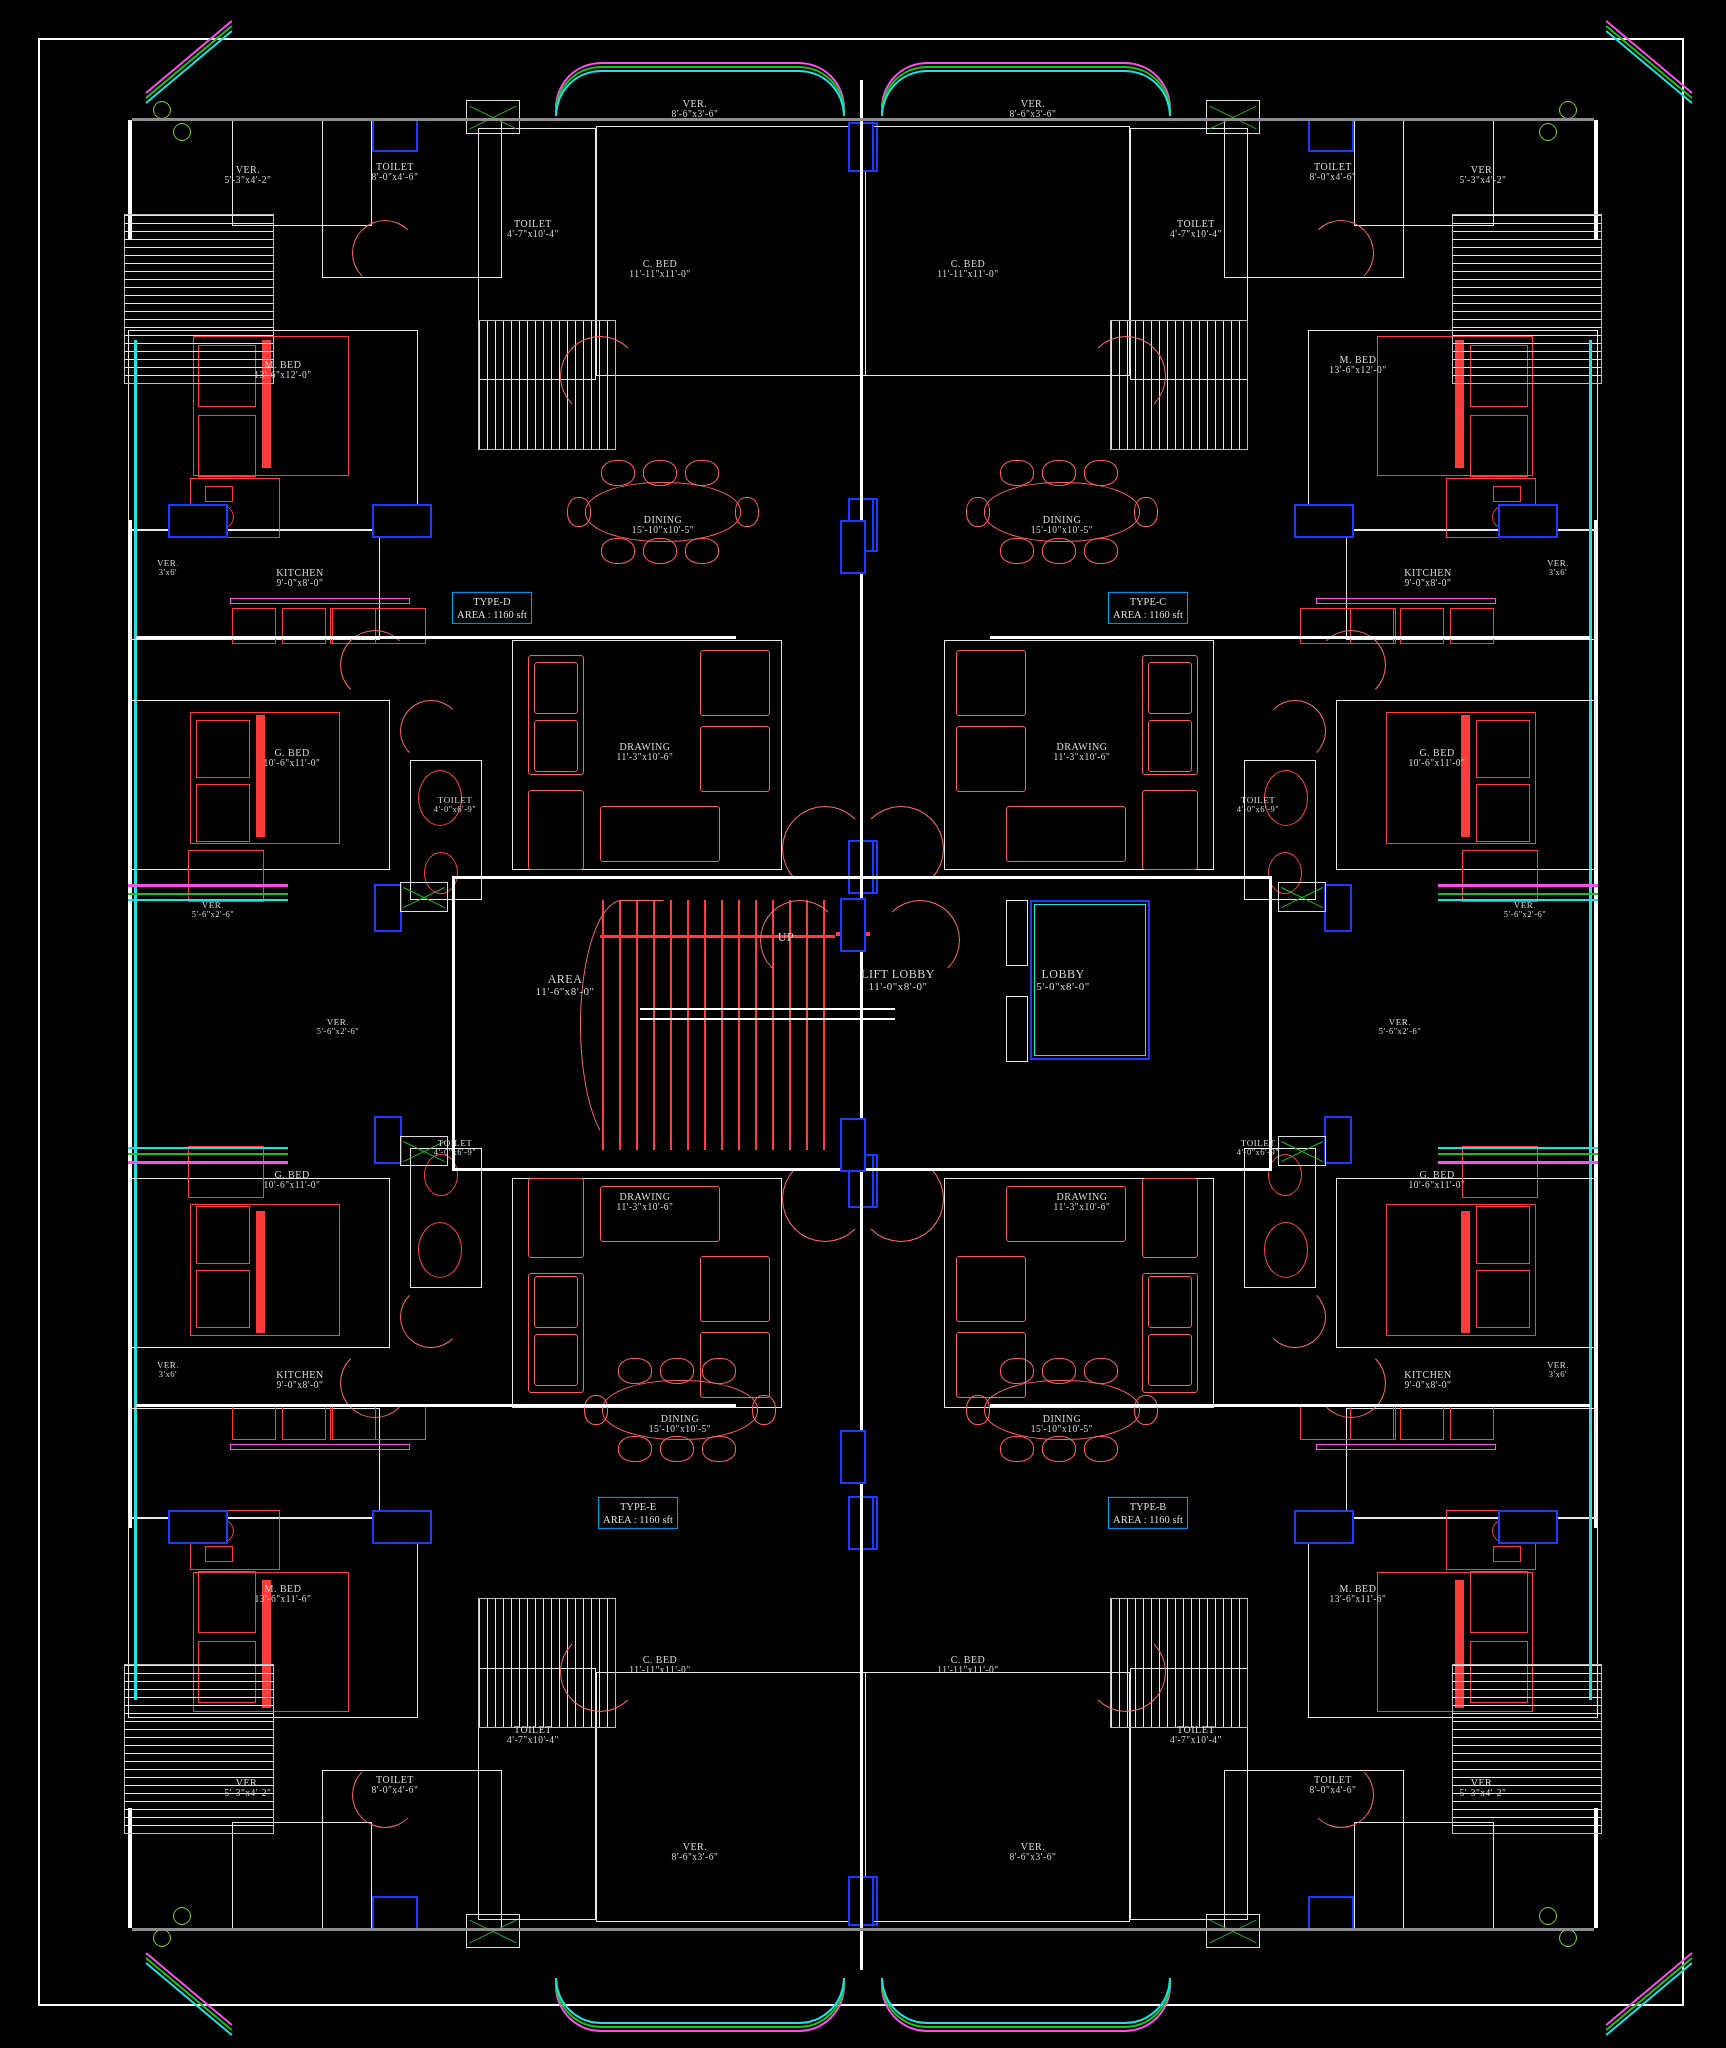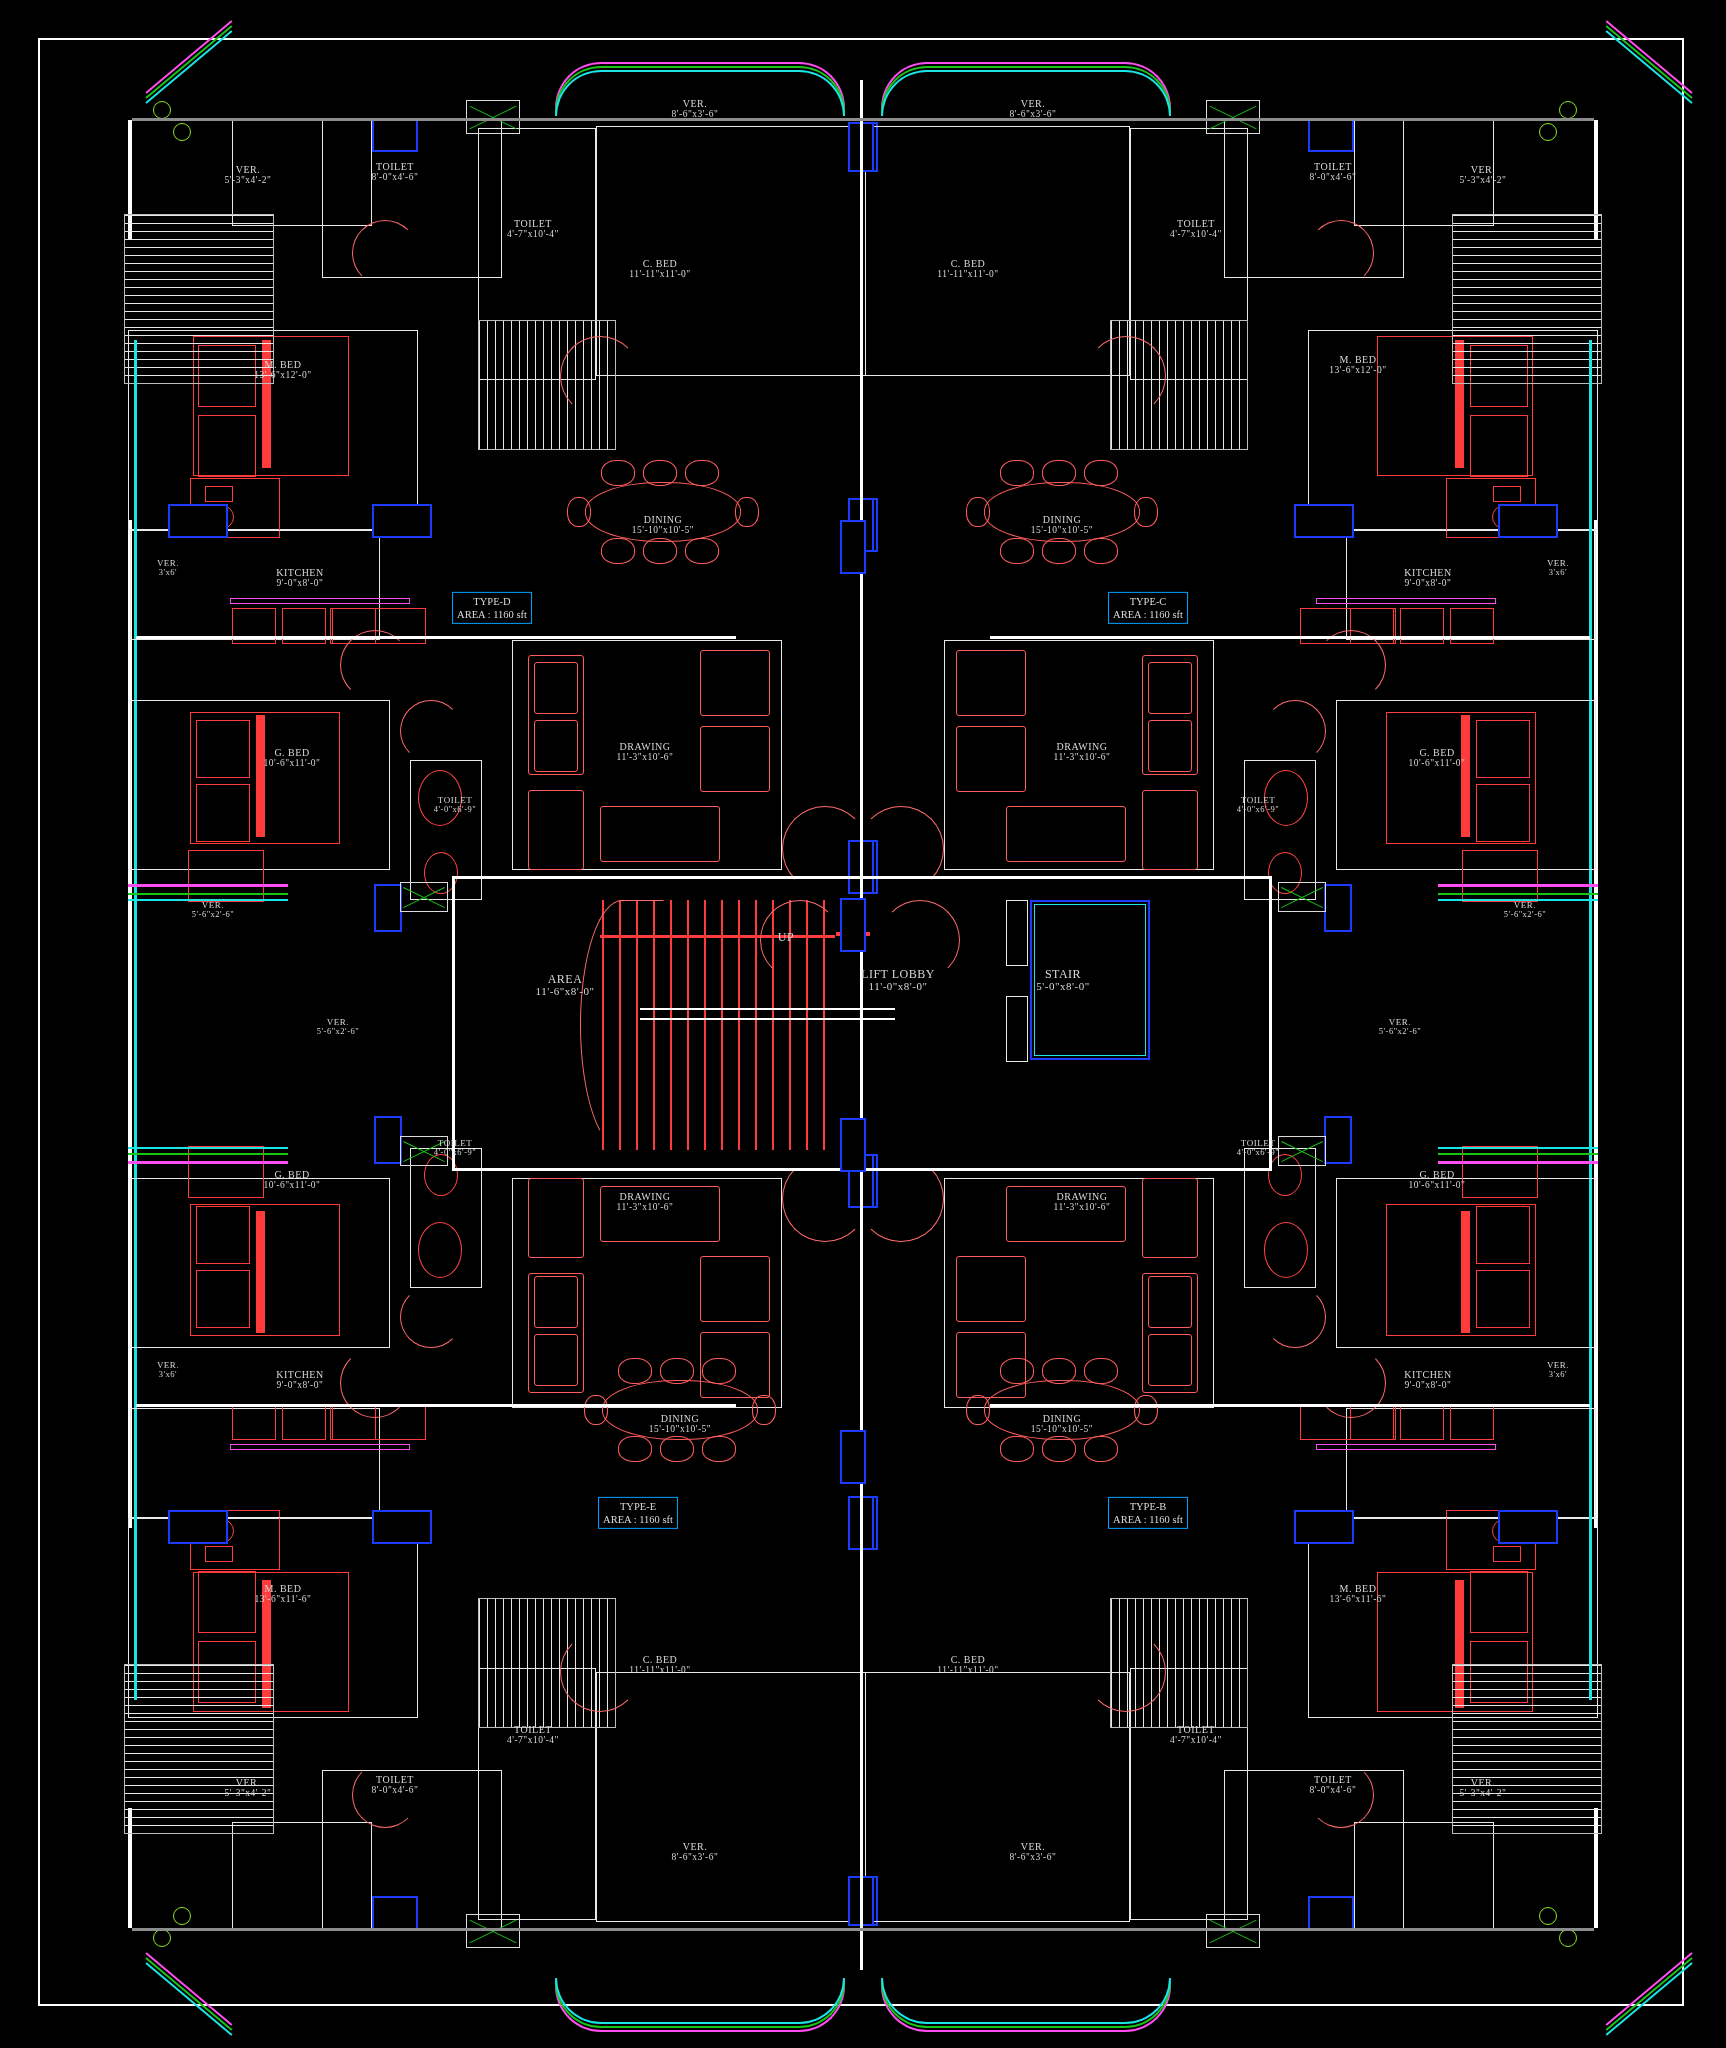--- a/index.html
+++ b/index.html
@@ -594,21 +594,21 @@
         <span class="d">11'-6"x8'-0"</span>
       </div>
       <div class="lbl " style="left: 786px; top: 937px;">
         <span class="n">UP</span>
       </div>
       <div class="lbl " style="left: 898px; top: 980px;">
         <span class="n">LIFT LOBBY</span>
         <span class="d">11'-0"x8'-0"</span>
       </div>
       <div class="lbl " style="left: 1063px; top: 980px;">
-        <span class="n">STAIR</span>
+        <span class="n">LOBBY</span>
         <span class="d">5'-0"x8'-0"</span>
       </div>
     </div>
   <div id="tags">
       <div class="tag" style="left: 492px; top: 608px;">
         <b>TYPE-D</b>
         <b>AREA : 1160 sft</b>
       </div>
       <div class="tag" style="left: 1148px; top: 608px;">
         <b>TYPE-C</b>

